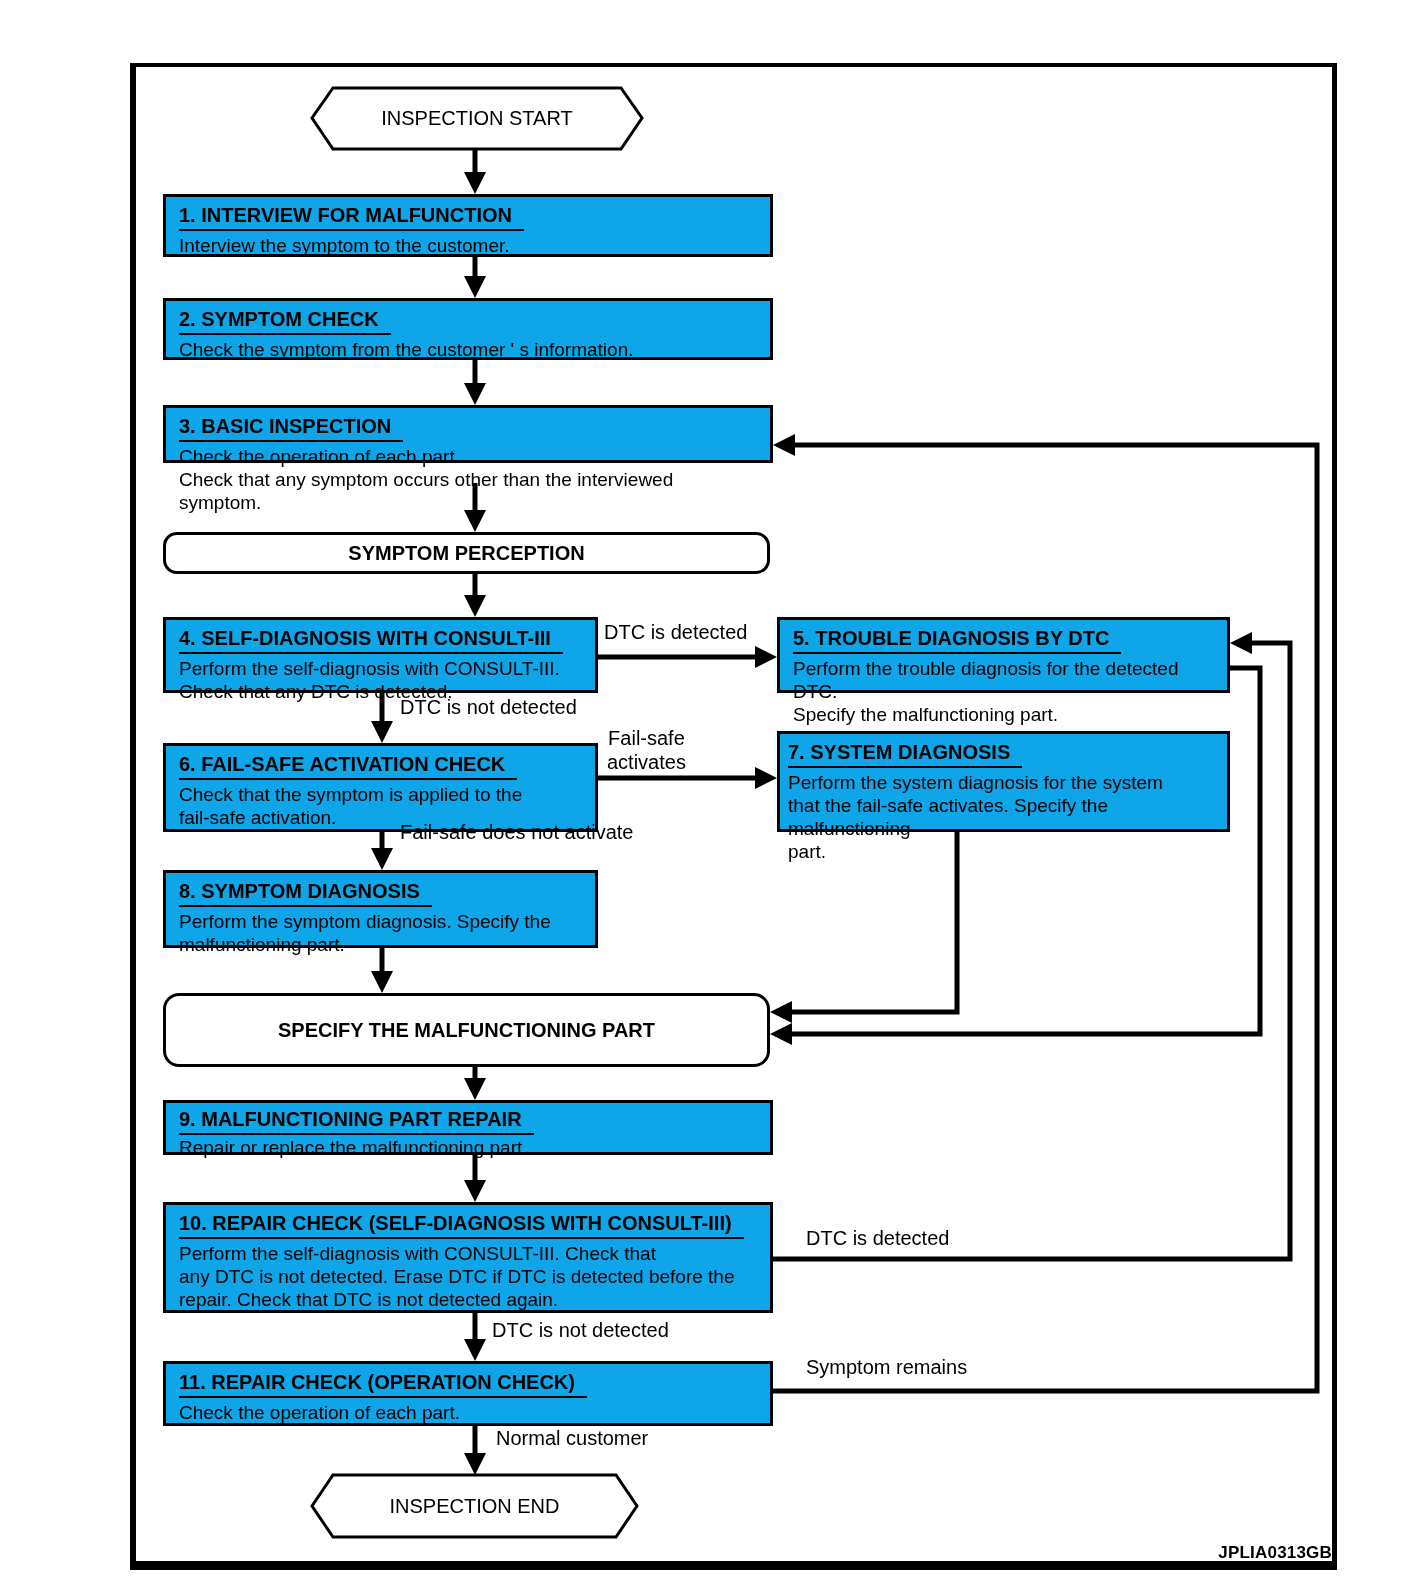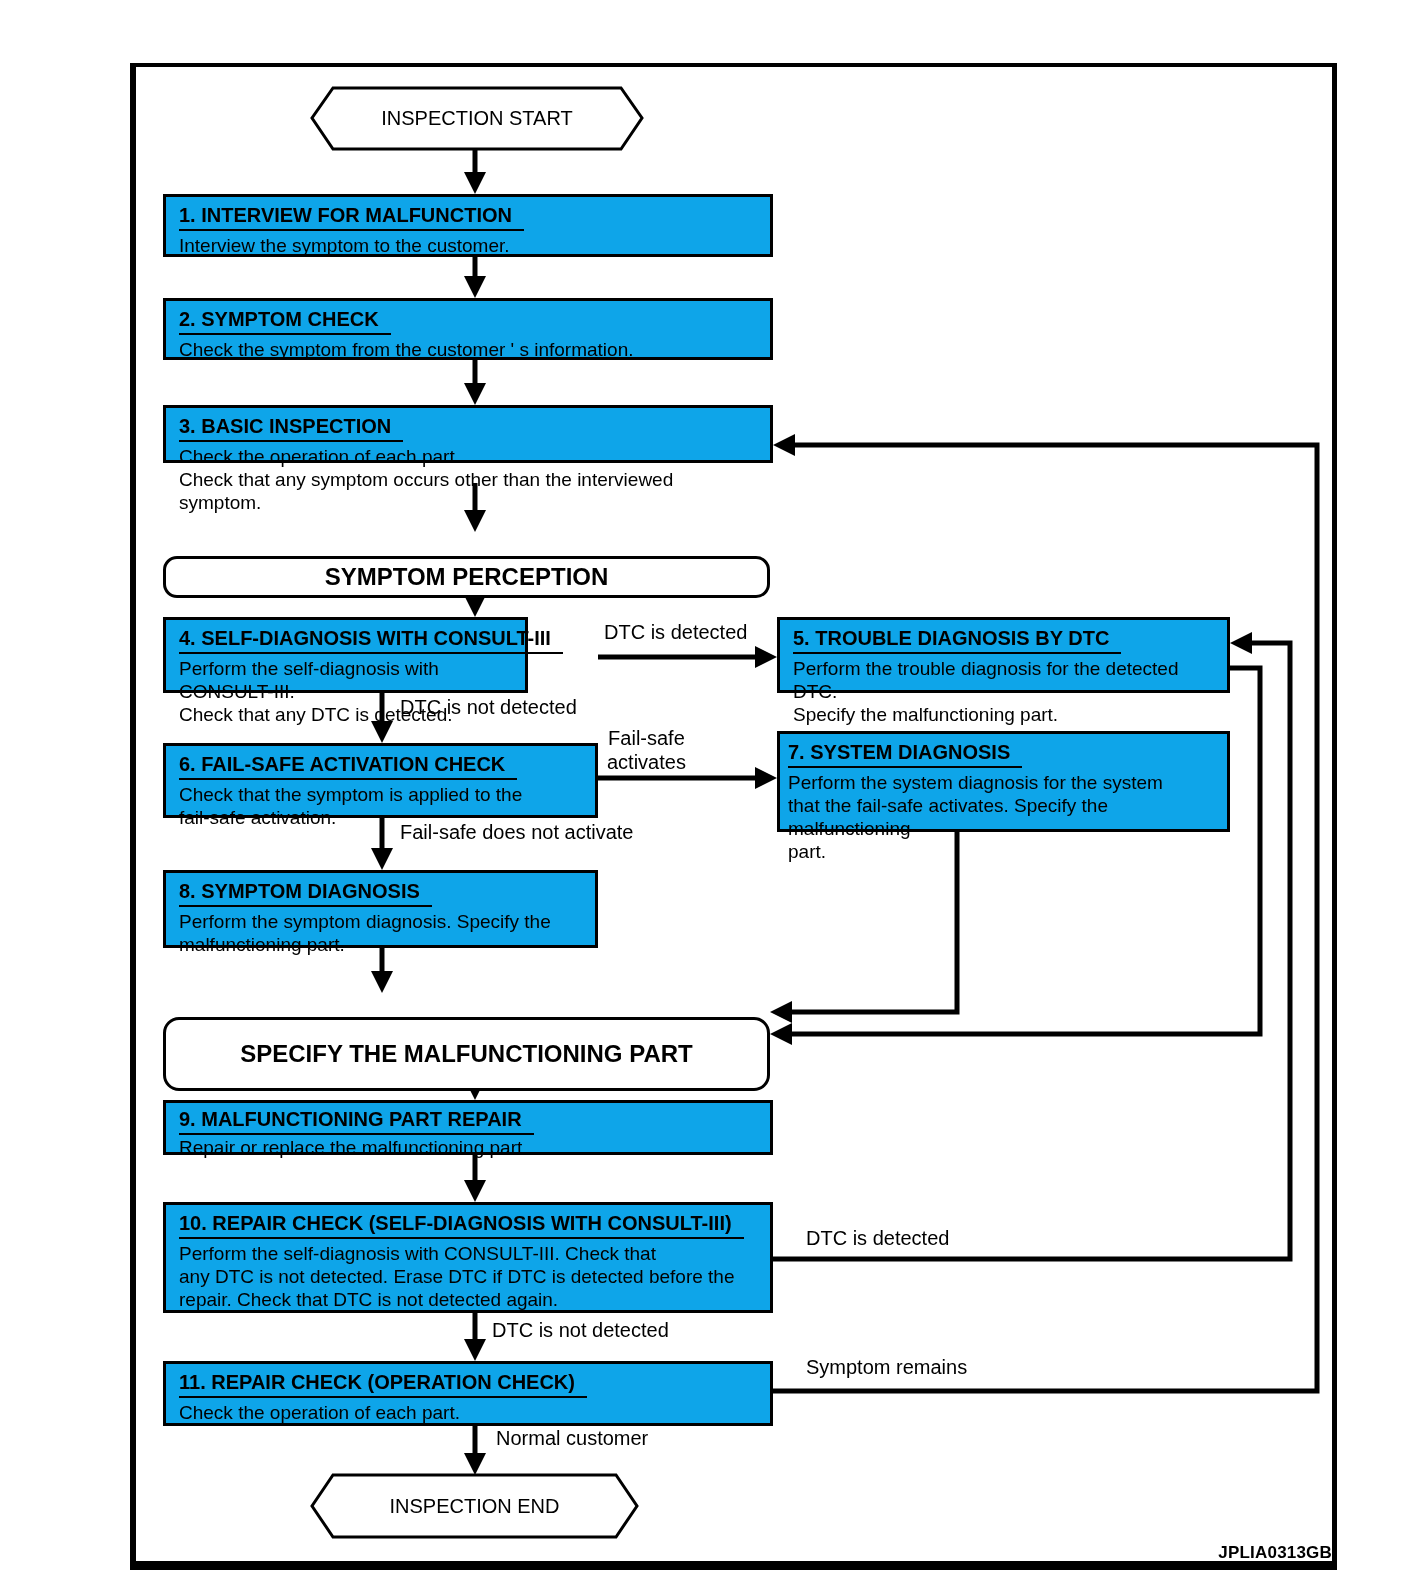--- a/index.html
+++ b/index.html
@@ -6,21 +6,21 @@
   body{width:1408px;height:1578px;position:relative;font-family:"Liberation Sans",sans-serif;color:#000;}
   .frame{position:absolute;left:130px;top:63px;width:1207px;height:1507px;box-sizing:border-box;
          border:solid #000;border-width:4px 5px 9px 6px;background:transparent;}
   svg.wires{position:absolute;left:0;top:0;pointer-events:none;}
   .stepbox{position:absolute;box-sizing:border-box;border:3px solid #000;background:#0ea5e9;
            padding:6px 10px 4px 13px;z-index:2;}
   .stepbox .title{font-size:20px;font-weight:bold;line-height:24px;display:inline-block;
                   border-bottom:2.5px solid #000;padding-right:12px;padding-bottom:2px;white-space:nowrap;}
   .stepbox .body{font-size:19px;line-height:23px;margin-top:3px;white-space:pre-line;}
   .pill{position:absolute;box-sizing:border-box;border:3px solid #000;background:#fff;z-index:2;
-        display:flex;align-items:center;justify-content:center;font-size:24px;font-weight:bold;margin-top:24px;}
+        display:flex;align-items:center;justify-content:center;font-size:20px;font-weight:bold;}
   .hexlabel{position:absolute;display:flex;align-items:center;justify-content:center;
             font-size:20px;font-weight:normal;z-index:3;}
   .elabel{position:absolute;font-size:20px;font-weight:normal;line-height:24px;z-index:3;white-space:pre-line;text-align:center;}
   .caption{position:absolute;left:1100px;top:1543px;width:232px;text-align:right;
            font-size:17px;font-weight:bold;letter-spacing:0.2px;z-index:3;}
 </style>
 </head>
 <body>
 
 <div class="frame"></div>
@@ -86,31 +86,31 @@
 </div>
 <div class="stepbox" style="left:163px;top:298px;width:610px;height:62px;">
   <span class="title">2. SYMPTOM CHECK</span>
   <div class="body">Check the symptom from the customer ' s information.</div>
 </div>
 <div class="stepbox" style="left:163px;top:405px;width:610px;height:58px;">
   <span class="title">3. BASIC INSPECTION</span>
   <div class="body">Check the operation of each part.
 Check that any symptom occurs other than the interviewed symptom.</div>
 </div>
-<div class="stepbox" style="left:163px;top:617px;width:365px;height:76px;">
+<div class="stepbox" style="left:163px;top:617px;width:435px;height:76px;">
   <span class="title">4. SELF-DIAGNOSIS WITH CONSULT-III</span>
   <div class="body">Perform the self-diagnosis with CONSULT-III.
 Check that any DTC is detected.</div>
 </div>
 <div class="stepbox" style="left:777px;top:617px;width:453px;height:76px;">
   <span class="title">5. TROUBLE DIAGNOSIS BY DTC</span>
   <div class="body">Perform the trouble diagnosis for the detected DTC.
 Specify the malfunctioning part.</div>
 </div>
-<div class="stepbox" style="left:163px;top:743px;width:435px;height:75px;">
+<div class="stepbox" style="left:163px;top:743px;width:435px;height:89px;">
   <span class="title">6. FAIL-SAFE ACTIVATION CHECK</span>
   <div class="body">Check that the symptom is applied to the
 fail-safe activation.</div>
 </div>
 <div class="stepbox" style="left:777px;top:731px;width:453px;height:101px;padding-left:8px;">
   <span class="title">7. SYSTEM DIAGNOSIS</span>
   <div class="body">Perform the system diagnosis for the system
 that the fail-safe activates. Specify the malfunctioning
 part.</div>
 </div>

